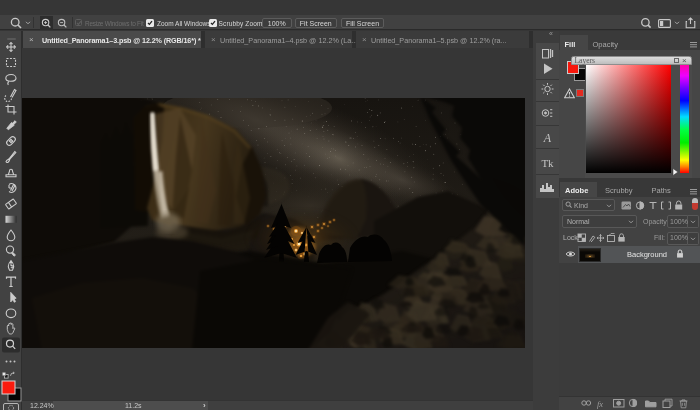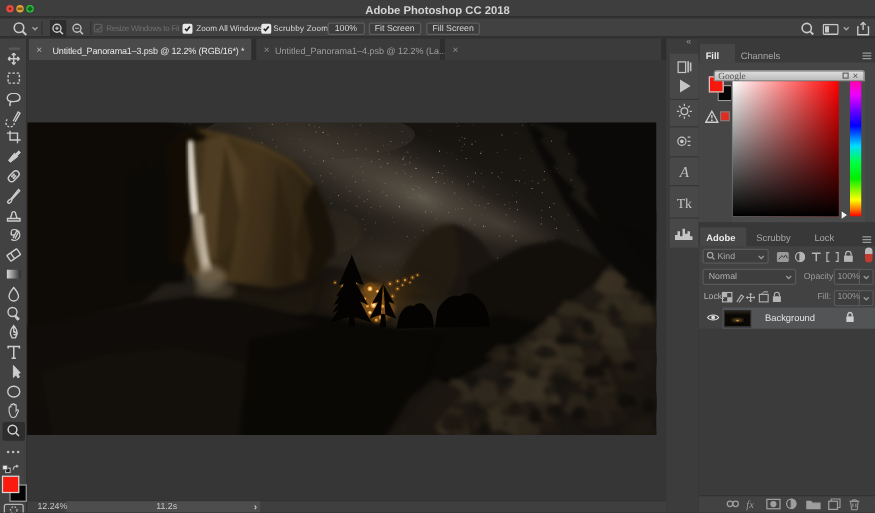--- a/index.html
+++ b/index.html
@@ -5,30 +5,20 @@
   * { margin:0; padding:0; box-sizing:border-box; }
   html,body { width:700px; height:410px; overflow:hidden; background:#363636;
     font-family:"Liberation Sans", sans-serif; }
   #app { position:relative; width:700px; height:410px; }
   .abs { position:absolute; }
 </style>
 </head>
 <body>
 <div id="app">
 
-  <div class="abs" style="left:0;top:0;width:700px;height:14px;background:#3e3e3e;border-bottom:1px solid #2a2a2a;">
-    <div class="abs" style="left:4.8px;top:3.8px;width:6.4px;height:6.4px;border-radius:50%;background:#e3493f;"></div>
-    <div class="abs" style="left:7px;top:6px;width:2px;height:2px;border-radius:50%;background:#8a1d14;"></div>
-    <div class="abs" style="left:12.8px;top:3.8px;width:6.4px;height:6.4px;border-radius:50%;background:#dfa33c;"></div>
-    <div class="abs" style="left:14.2px;top:6.4px;width:3.6px;height:1.3px;background:#8a5d13;"></div>
-    <div class="abs" style="left:20.7px;top:3.8px;width:6.4px;height:6.4px;border-radius:50%;background:#2fc441;"></div>
-    <div class="abs" style="left:22.1px;top:6.4px;width:3.6px;height:1.3px;background:#0d6b18;"></div>
-    <div class="abs" style="left:23.3px;top:5.3px;width:1.3px;height:3.6px;background:#0d6b18;"></div>
-    <div class="abs" style="left:0;top:2.5px;width:700px;text-align:center;color:#d4d4d4;font-size:9px;font-weight:bold;">Adobe Photoshop CC 2018</div>
-  </div>
 
   <div class="abs" style="left:0;top:15px;width:700px;height:15px;background:#414141;border-bottom:1px solid #2a2a2a;">
     <svg class="abs" style="left:10px;top:1.5px;" width="13" height="13" viewBox="0 0 13 13">
       <circle cx="5.2" cy="5.2" r="3.8" fill="none" stroke="#c8c8c8" stroke-width="1.3"></circle>
       <line x1="8" y1="8" x2="11" y2="11" stroke="#c8c8c8" stroke-width="1.6"></line>
     </svg>
     <svg class="abs" style="left:24.5px;top:6px;" width="6" height="4" viewBox="0 0 6 4">
       <path d="M1 0.8 L3 2.8 L5 0.8" fill="none" stroke="#a8a8a8" stroke-width="1"></path>
     </svg>
     <div class="abs" style="left:33px;top:2px;width:1px;height:11px;background:#323232;"></div>
@@ -79,30 +69,31 @@
       <line x1="5.5" y1="1.3" x2="5.5" y2="7" stroke="#c8c8c8" stroke-width="1.1"></line>
       <path d="M3.5 3 L5.5 1 L7.5 3" fill="none" stroke="#c8c8c8" stroke-width="1.1"></path>
     </svg>
   </div>
 
   <div class="abs" style="left:0;top:31px;width:700px;height:17px;background:#2e2e2e;">
     <div class="abs" style="left:1px;top:-1px;color:#9a9a9a;font-size:7px;letter-spacing:-1.5px;">»</div>
 
     <div class="abs" style="left:23px;top:0;width:178px;height:17px;background:#4a4a4a;">
       <div class="abs" style="left:6px;top:4.5px;color:#b5b5b5;font-size:8px;line-height:8px;">×</div>
-      <div class="abs" style="left:19px;top:5px;color:#e8e8e8;font-size:7.2px;font-weight:normal;white-space:nowrap;letter-spacing:-0.12px;">Untitled_Panorama1–3.psb @ 12.2% (RGB/16*) *</div>
+      <div class="abs" style="left:19px;top:5px;color:#e8e8e8;font-size:7.2px;font-weight:bold;white-space:nowrap;letter-spacing:-0.12px;">Untitled_Panorama1–3.psb @ 12.2% (RGB/16*) *</div>
     </div>
 
     <div class="abs" style="left:205px;top:0;width:147px;height:17px;background:#3b3b3b;">
       <div class="abs" style="left:6px;top:4.5px;color:#8e8e8e;font-size:8px;line-height:8px;">×</div>
       <div class="abs" style="left:15px;top:5px;color:#9e9e9e;font-size:7.2px;white-space:nowrap;">Untitled_Panorama1–4.psb @ 12.2% (La...</div>
     </div>
 
     <div class="abs" style="left:356px;top:0;width:173px;height:17px;background:#3b3b3b;">
       <div class="abs" style="left:6px;top:4.5px;color:#8e8e8e;font-size:8px;line-height:8px;">×</div>
+      <div class="abs" style="left:15px;top:5px;color:#9e9e9e;font-size:7.2px;white-space:nowrap;">Untitled_Panorama1–5.psb @ 12.2% (ra...</div>
     </div>
   </div>
 
   <div class="abs" style="left:0;top:31px;width:22px;height:379px;background:#424242;border-right:1px solid #2e2e2e;"></div>
   <div class="abs" style="left:7px;top:38px;width:9px;height:2px;background:#585858;border-radius:1px;"></div>
   <svg class="abs" style="left:0;top:40.5px;" width="22" height="371" viewBox="0 0 22 371">
     <g stroke="#cdcdcd" fill="none" stroke-width="1.1">
 
       <g transform="translate(11,6)">
         <line x1="-4.5" y1="0" x2="4.5" y2="0"></line>
@@ -1060,55 +1051,55 @@
 
     <text x="11.5" y="123.5" font-family="Liberation Serif, serif" font-size="11" fill="#c4c4c4" text-anchor="middle">Tk</text>
 
     <path d="M4 149 L4 145 L6 145 L6 142 L8 142 L8 146 L10 146 L10 140 L12 140 L12 144 L14 144 L14 142 L16 142 L16 146 L18 146 L18 149 Z" fill="#c4c4c4"></path>
   </svg>
 
   <div class="abs" style="left:559px;top:31px;width:141px;height:147px;background:#464646;"></div>
   <div class="abs" style="left:559px;top:31px;width:141px;height:19px;background:#3a3a3a;"></div>
   <div class="abs" style="left:560px;top:35px;width:28px;height:15px;background:#464646;"></div>
   <div class="abs" style="left:564.5px;top:40px;color:#ececec;font-size:7.5px;font-weight:bold;">Fill</div>
-  <div class="abs" style="left:592.5px;top:40px;color:#a8a8a8;font-size:7.5px;">Channels</div>
+  <div class="abs" style="left:592.5px;top:40px;color:#a8a8a8;font-size:7.5px;">Opacity</div>
   <div class="abs" style="left:690px;top:42px;width:7px;height:1.3px;background:#9a9a9a;box-shadow:0 2.2px #9a9a9a, 0 4.4px #9a9a9a;"></div>
 
   <div class="abs" style="left:573.5px;top:68px;width:12.5px;height:12.5px;background:#060606;border:1px solid #999;"></div>
   <div class="abs" style="left:566.5px;top:61px;width:12.5px;height:12.5px;background:#f7170c;border:1px solid #c9c9c9;"></div>
 
   <svg class="abs" style="left:563.5px;top:87.5px;" width="11" height="11" viewBox="0 0 11 11">
     <path d="M5.5 1 L10.4 9.8 L0.6 9.8 Z" fill="none" stroke="#cfcfcf" stroke-width="1.1"></path>
     <line x1="5.5" y1="4" x2="5.5" y2="6.6" stroke="#cfcfcf" stroke-width="1.1"></line>
     <circle cx="5.5" cy="8.1" r="0.7" fill="#cfcfcf"></circle>
   </svg>
   <div class="abs" style="left:575.5px;top:88.5px;width:8.5px;height:8.5px;background:#e32b20;border:1px solid #7a7a7a;"></div>
 
   <div class="abs" style="left:570.5px;top:56px;width:121.5px;height:122px;">
     <div class="abs" style="left:14px;top:8px;width:107.5px;height:114px;background:#4a4a4a;"></div>
     <div class="abs" style="left:0;top:0;width:121.5px;height:8.5px;background:linear-gradient(#dedede,#bdbdbd);border:1px solid #8e8e8e;border-radius:2.5px 2.5px 0 0;"></div>
-    <div class="abs" style="left:4px;top:0px;font-family:'Liberation Serif',serif;font-size:7.5px;color:#555;line-height:9px;">Google</div>
+    <div class="abs" style="left:4px;top:0px;font-family:'Liberation Serif',serif;font-size:7.5px;color:#555;line-height:9px;">Layers</div>
     <div class="abs" style="left:103.5px;top:1.5px;width:5px;height:5px;border:1px solid #666;"></div>
     <div class="abs" style="left:111.5px;top:-0.5px;color:#555;font-size:8px;">×</div>
 
     <div class="abs" style="left:15.5px;top:8.8px;width:84.5px;height:108.5px;background:linear-gradient(to right,#ffffff,#ff0000);"></div>
     <div class="abs" style="left:15.5px;top:8.8px;width:84.5px;height:108.5px;background:linear-gradient(to bottom,rgba(0,0,0,0),#000000);"></div>
     <svg class="abs" style="left:101px;top:112px;" width="7" height="8" viewBox="0 0 7 8">
         <path d="M1 0.5 L6 4 L1 7.5 Z" fill="#f2f2f2" stroke="#333" stroke-width="0.5"></path>
       </svg>
 
     <div class="abs" style="left:109.5px;top:8.8px;width:8.5px;height:108.5px;background:linear-gradient(to bottom,#ff00aa 0%,#ee00ff 10%,#6a00ff 22%,#0000ff 33%,#00ddff 48%,#00ff44 60%,#00ee00 72%,#ffff00 88%,#ff8800 94%,#ff0000 100%);"></div>
   </div>
 
   <div class="abs" style="left:559px;top:178px;width:141px;height:232px;background:#3b3b3b;"></div>
   <div class="abs" style="left:559px;top:178px;width:141px;height:18.5px;background:#383838;"></div>
   <div class="abs" style="left:560px;top:181.5px;width:37px;height:15px;background:#464646;"></div>
   <div class="abs" style="left:565px;top:186px;color:#ececec;font-size:7.5px;font-weight:bold;">Adobe</div>
   <div class="abs" style="left:605px;top:186px;color:#a8a8a8;font-size:7.5px;">Scrubby</div>
-  <div class="abs" style="left:651.5px;top:186px;color:#a8a8a8;font-size:7.5px;">Lock</div>
+  <div class="abs" style="left:651.5px;top:186px;color:#a8a8a8;font-size:7.5px;">Paths</div>
   <div class="abs" style="left:690px;top:189px;width:7px;height:1.3px;background:#9a9a9a;box-shadow:0 2.2px #9a9a9a, 0 4.4px #9a9a9a;"></div>
 
   <div class="abs" style="left:559px;top:196.5px;width:141px;height:49.5px;background:#424242;"></div>
 
   <div class="abs" style="left:562px;top:198.5px;width:53px;height:12.5px;background:#3e3e3e;border:1px solid #585858;border-radius:2px;"></div>
   <svg class="abs" style="left:564.5px;top:201px;" width="8" height="8" viewBox="0 0 9 9">
     <circle cx="3.5" cy="3.5" r="2.4" fill="none" stroke="#a0a0a0" stroke-width="1.1"></circle>
     <line x1="5.3" y1="5.3" x2="7.4" y2="7.4" stroke="#a0a0a0" stroke-width="1.2"></line>
   </svg>
   <div class="abs" style="left:574px;top:201.5px;color:#ababab;font-size:7px;">Kind</div>
@@ -1172,21 +1163,21 @@
   <div class="abs" style="left:578px;top:246px;width:122px;height:17px;background:#525456;"></div>
   <svg class="abs" style="left:565px;top:249.5px;" width="11" height="8" viewBox="0 0 12 9">
     <path d="M1 4.5 C3 1.5 9 1.5 11 4.5 C9 7.5 3 7.5 1 4.5 Z" fill="none" stroke="#dadada" stroke-width="1"></path>
     <circle cx="6" cy="4.5" r="1.7" fill="#dadada"></circle>
   </svg>
   <div class="abs" style="left:580px;top:248.5px;width:20px;height:12.5px;background:#0a0805;outline:1px solid #2a2a2a;">
     <div class="abs" style="left:5px;top:5px;width:10px;height:4px;background:radial-gradient(ellipse at 50% 55%, #6e5226 0%, #2c2010 55%, rgba(10,8,6,0) 100%);"></div>
     <div class="abs" style="left:9px;top:7px;width:2px;height:1.5px;background:#d89a3e;border-radius:50%;"></div>
     <div class="abs" style="left:0;top:0;width:20px;height:3px;background:linear-gradient(#262119,#0a0805);"></div>
   </div>
-  <div class="abs" style="left:612px;top:249.5px;color:#e4e4e4;font-size:7.5px;text-align:right;">Background</div>
+  <div class="abs" style="left:627px;top:249.5px;color:#e4e4e4;font-size:7.5px;text-align:right;">Background</div>
   <svg class="abs" style="left:675.5px;top:249px;" width="8" height="10" viewBox="0 0 9 11">
     <path d="M2.5 4.5 L2.5 3 A2 2 0 0 1 6.5 3 L6.5 4.5" fill="none" stroke="#d0d0d0" stroke-width="1.2"></path>
     <rect x="1.2" y="4.5" width="6.6" height="5" fill="#d0d0d0"></rect>
   </svg>
 
   <div class="abs" style="left:559px;top:396px;width:141px;height:14px;background:#424242;border-top:1px solid #333;"></div>
   <svg class="abs" style="left:578px;top:398px;" width="112" height="11" viewBox="0 0 112 11">
     <g stroke="#9e9e9e" fill="none" stroke-width="1">
       <circle cx="6" cy="5" r="2.2"></circle>
         <circle cx="10.5" cy="5" r="2.2"></circle>

